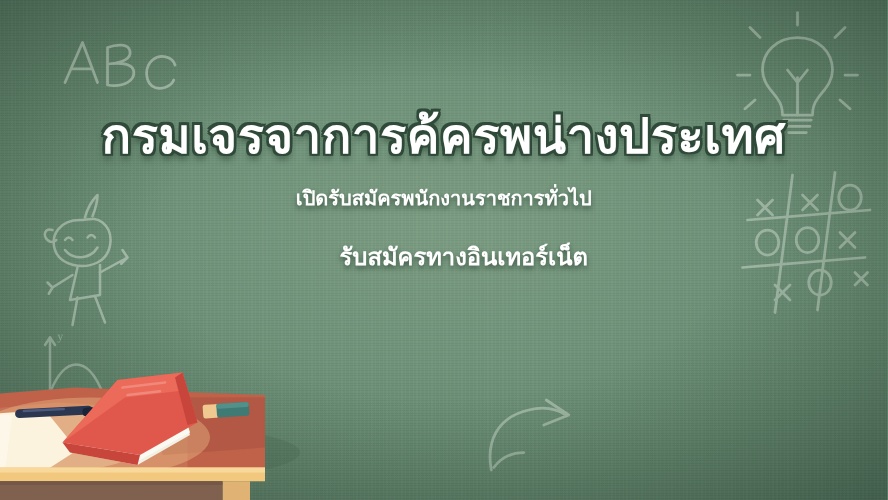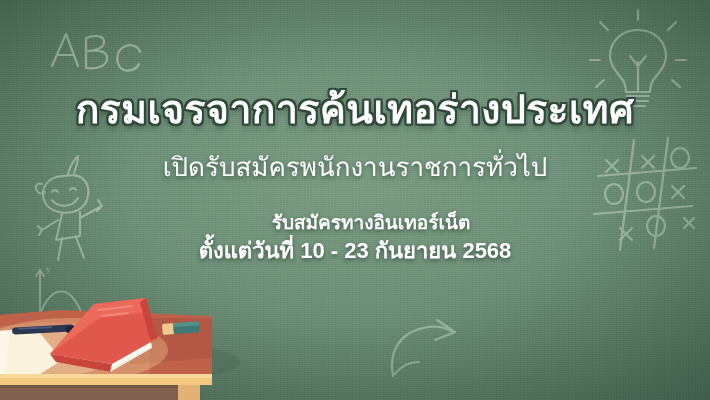--- a/index.html
+++ b/index.html
@@ -33,21 +33,21 @@
   .textwrap{position:absolute;left:0;right:0;top:88px;text-align:center;z-index:6;}
   .title{
     font-size:39px;font-weight:700;color:#ffffff;letter-spacing:.5px;
     line-height:1.12;
     text-shadow:
       -2px -2px 0 #2f4a39, 2px -2px 0 #2f4a39, -2px 2px 0 #2f4a39, 2px 2px 0 #2f4a39,
       0 -2px 0 #2f4a39, 0 2px 0 #2f4a39, -2px 0 0 #2f4a39, 2px 0 0 #2f4a39,
       0 4px 6px rgba(18,38,26,.55);
   }
   .subtitle{
-    margin-top:14px;font-size:26px;font-weight:400;color:#ffffff;
+    margin-top:14px;font-size:16px;font-weight:700;color:#ffffff;
     text-shadow:0 2px 4px rgba(20,40,28,.55);
   }
   .count{
     margin-top:20px;font-size:31px;font-weight:700;color:#fbf2d2;
     text-shadow:
       -1px -1px 0 #4a5c3c, 1px -1px 0 #4a5c3c, -1px 1px 0 #4a5c3c, 1px 1px 0 #4a5c3c,
       0 3px 5px rgba(20,40,28,.45);
   }
   .channel{
     margin-top:22px;font-size:19px;font-weight:700;color:#ffffff;line-height:1.45;
@@ -145,24 +145,23 @@
     <svg width="78" height="62" viewBox="0 0 78 62">
       <g fill="none" stroke="#e2ece1" stroke-width="2.2" stroke-linecap="round" stroke-linejoin="round">
         <path d="M8 58 C4 36 12 16 38 10 C50 7 60 9 68 14"></path>
         <path d="M52 2 L70 14 L50 22"></path>
         <path d="M10 56 C16 48 24 44 34 44"></path>
       </g>
     </svg>
   </div>
 
   <div class="textwrap">
-    <div class="title">กรมเจรจาการค้นเทอร่างประเทศ</div>
+    <div class="title">กรมเจรจาการค้ครพน่างประเทศ</div>
     <div class="subtitle">เปิดรับสมัครพนักงานราชการทั่วไป</div>
     <div class="channel">รับสมัครทางอินเทอร์เน็ต</div>
-    <div class="dates">ตั้งแต่วันที่ 10 - 23 กันยายน 2568</div>
   </div>
 
   <div class="desk">
     <svg width="252" height="112" viewBox="0 0 252 112">
 
       <ellipse cx="110" cy="74" rx="130" ry="22" fill="#3e5a49" opacity=".25"></ellipse>
 
       <polygon points="-40,88 -40,30 60,22 212,28 212,88" fill="#c0614a"></polygon>
       <polygon points="-40,88 -40,42 46,34 150,40 150,88" fill="#d28f6a" opacity=".35"></polygon>
       <polygon points="120,30 212,30 212,70 130,76" fill="#a8523f" opacity=".55"></polygon>

